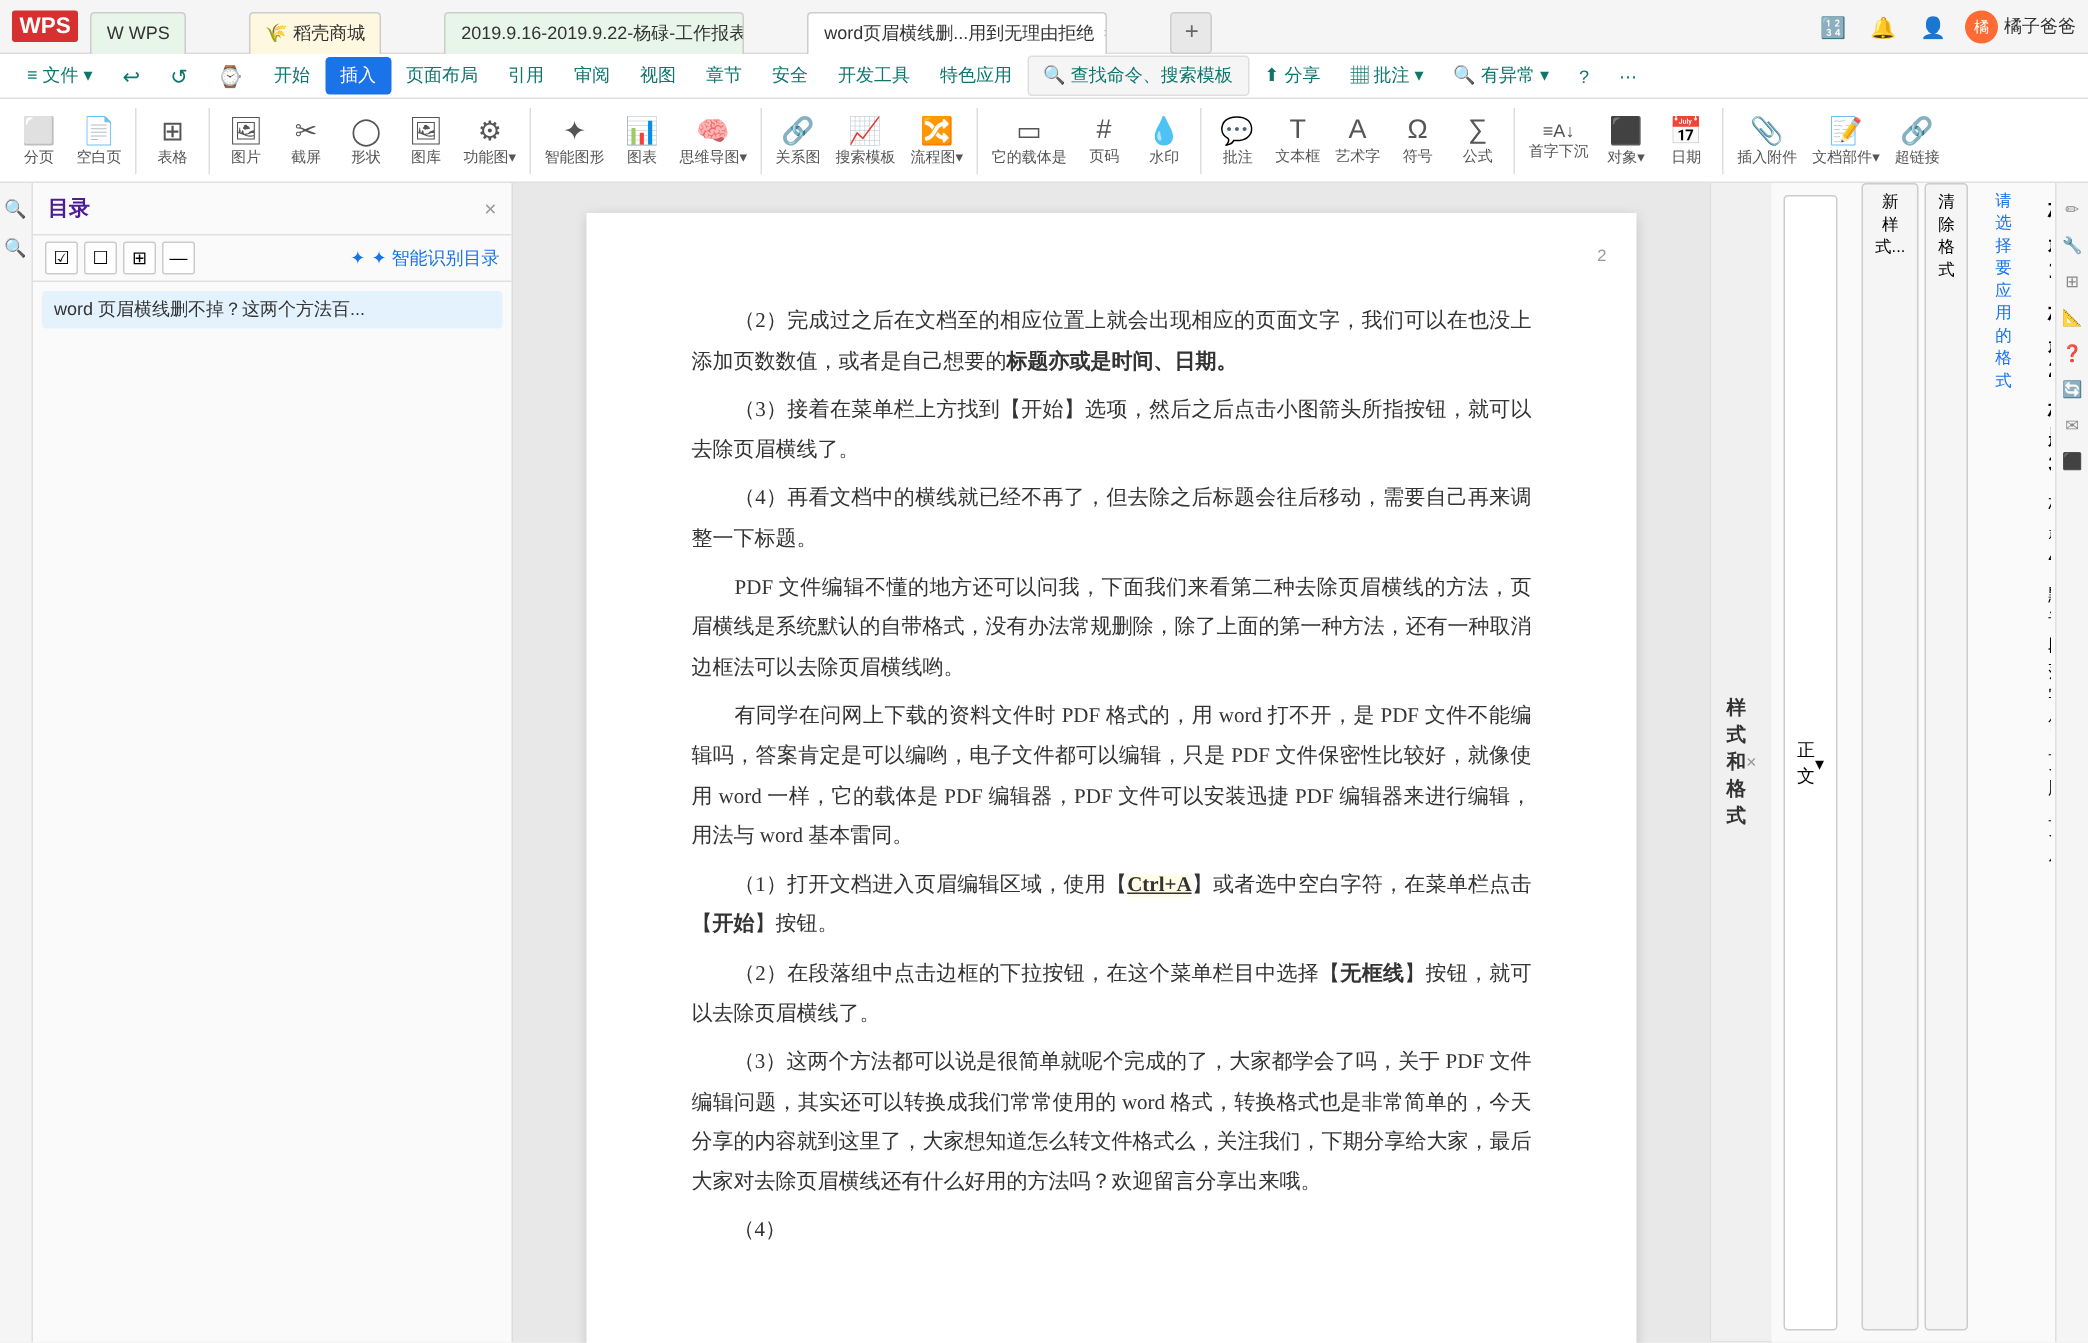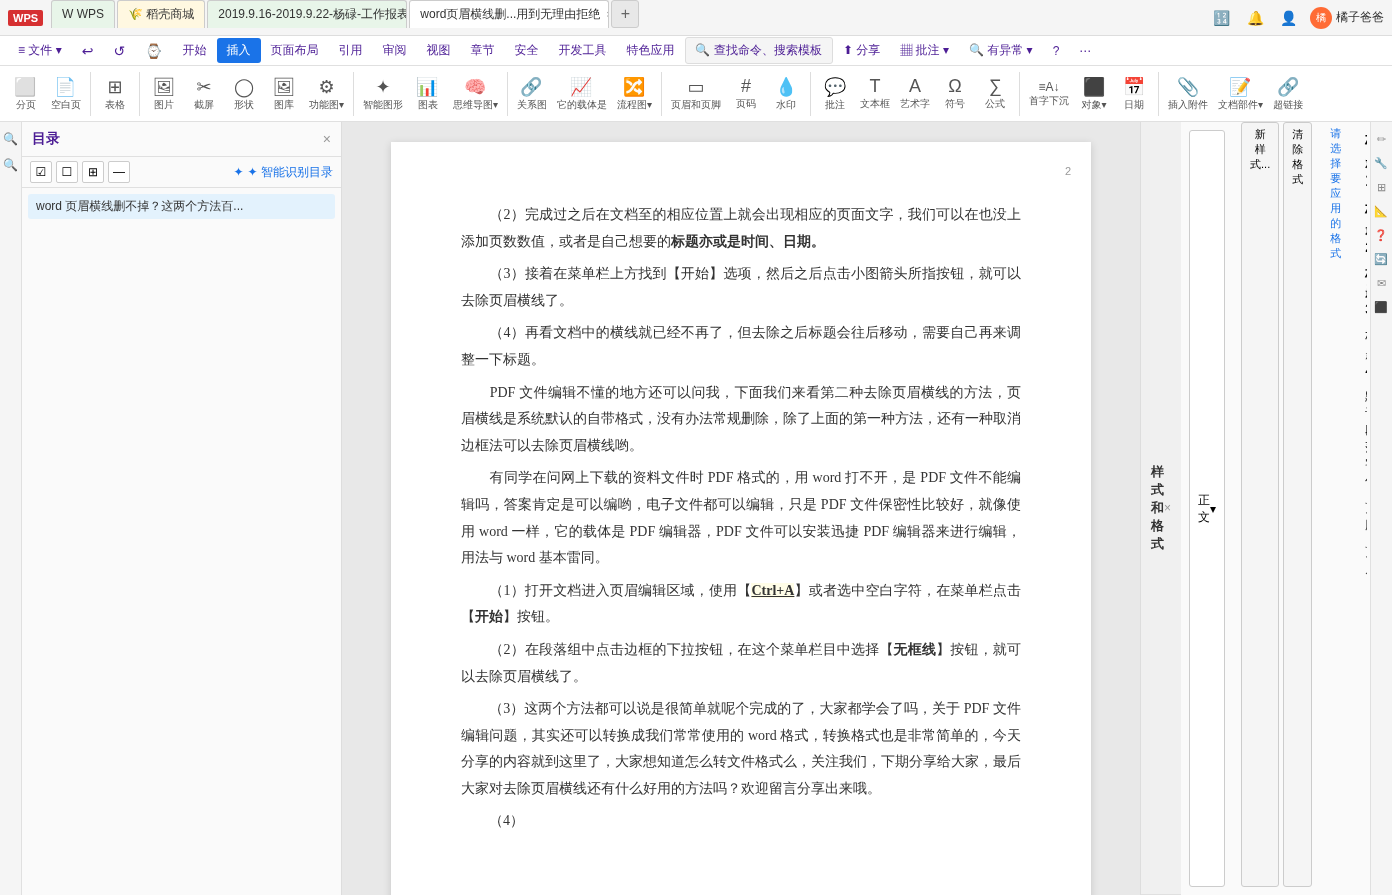--- a/index.html
+++ b/index.html
@@ -1,32 +1,32 @@
 <!DOCTYPE html>
 <html><head>
   <meta charset="utf-8">
   <style>
     * { margin: 0; padding: 0; box-sizing: border-box; }
     body { font-family: 'Microsoft YaHei', 'SimSun', sans-serif; font-size: 12px; background: #f0f0f0; width: 1392px; height: 895px; overflow: hidden; }
 
     
     .titlebar { display: flex; align-items: center; background: #f5f5f5; height: 36px; padding: 0 8px; border-bottom: 1px solid #ddd; }
-    .titlebar-logo { background: #d63031; color: white; font-size: 11px; font-weight: bold; padding: 2px 5px; border-radius: 2px; margin-right: 8px; }
-    .tabs-area { display: flex; align-items: flex-start; flex: 1; height: 36px; overflow: hidden; }
+    .titlebar-logo { background: #d63031; color: white; font-size: 15px; font-weight: bold; padding: 2px 5px; border-radius: 2px; margin-right: 8px; }
+    .tabs-area { display: flex; align-items: flex-end; flex: 1; height: 36px; overflow: hidden; gap: 40px; }
     .tab { display: flex; align-items: center; height: 28px; padding: 0 10px; background: #e8e8e8; border: 1px solid #ccc; border-bottom: none; margin-right: 2px; cursor: pointer; font-size: 12px; color: #333; border-radius: 3px 3px 0 0; max-width: 200px; overflow: hidden; white-space: nowrap; }
     .tab .tab-close { margin-left: 6px; color: #999; font-size: 10px; cursor: pointer; }
     .tab-new { display: flex; align-items: center; justify-content: center; width: 28px; height: 28px; background: #e8e8e8; border: 1px solid #ccc; border-radius: 3px; cursor: pointer; font-size: 16px; color: #666; }
     .titlebar-right { display: flex; align-items: center; gap: 8px; margin-left: auto; }
     .titlebar-icon { font-size: 14px; color: #666; cursor: pointer; padding: 2px 4px; }
     .user-avatar { display: flex; align-items: center; gap: 4px; cursor: pointer; font-size: 12px; color: #333; }
     .avatar-img { width: 22px; height: 22px; border-radius: 50%; background: #ff6b35; display: flex; align-items: center; justify-content: center; color: white; font-size: 10px; }
 
     
     .menubar { display: flex; align-items: center; background: #fff; height: 30px; padding: 0 8px; border-bottom: 1px solid #e0e0e0; }
-    .menu-item { padding: 4px 10px; font-size: 12px; color: #4c1d95; cursor: pointer; border-radius: 3px; }
+    .menu-item { padding: 4px 10px; font-size: 12px; color: #0f766e; cursor: pointer; border-radius: 3px; }
     .menu-insert { background: #1a73e8; color: white; border-radius: 3px; }
 
     
     .toolbar { display: flex; align-items: center; background: #fff; height: 56px; padding: 4px 8px; border-bottom: 1px solid #e0e0e0; overflow: hidden; gap: 4px; }
 
     
     .main-container { display: flex; height: calc(895px - 122px); }
 
     
     .left-panel { width: 320px; background: #fafafa; border-right: 1px solid #ddd; display: flex; flex-direction: column; }
@@ -196,30 +196,30 @@
     <span class="tb-icon">🧠</span>
     <span class="tb-label">思维导图▾</span>
   </div>
   <div class="tb-sep"></div>
   <div class="tb-group">
     <span class="tb-icon">🔗</span>
     <span class="tb-label">关系图</span>
   </div>
   <div class="tb-group">
     <span class="tb-icon">📈</span>
-    <span class="tb-label">它的载体是</span>
+    <span class="tb-label">搜索模板</span>
   </div>
   <div class="tb-group">
     <span class="tb-icon">🔀</span>
     <span class="tb-label">流程图▾</span>
   </div>
   <div class="tb-sep"></div>
   <div class="tb-group">
     <span class="tb-icon">▭</span>
-    <span class="tb-label">页眉和页脚</span>
+    <span class="tb-label">它的载体是</span>
   </div>
   <div class="tb-group">
     <span class="tb-icon">#</span>
     <span class="tb-label">页码</span>
   </div>
   <div class="tb-group">
     <span class="tb-icon">💧</span>
     <span class="tb-label">水印</span>
   </div>
   <div class="tb-sep"></div>

